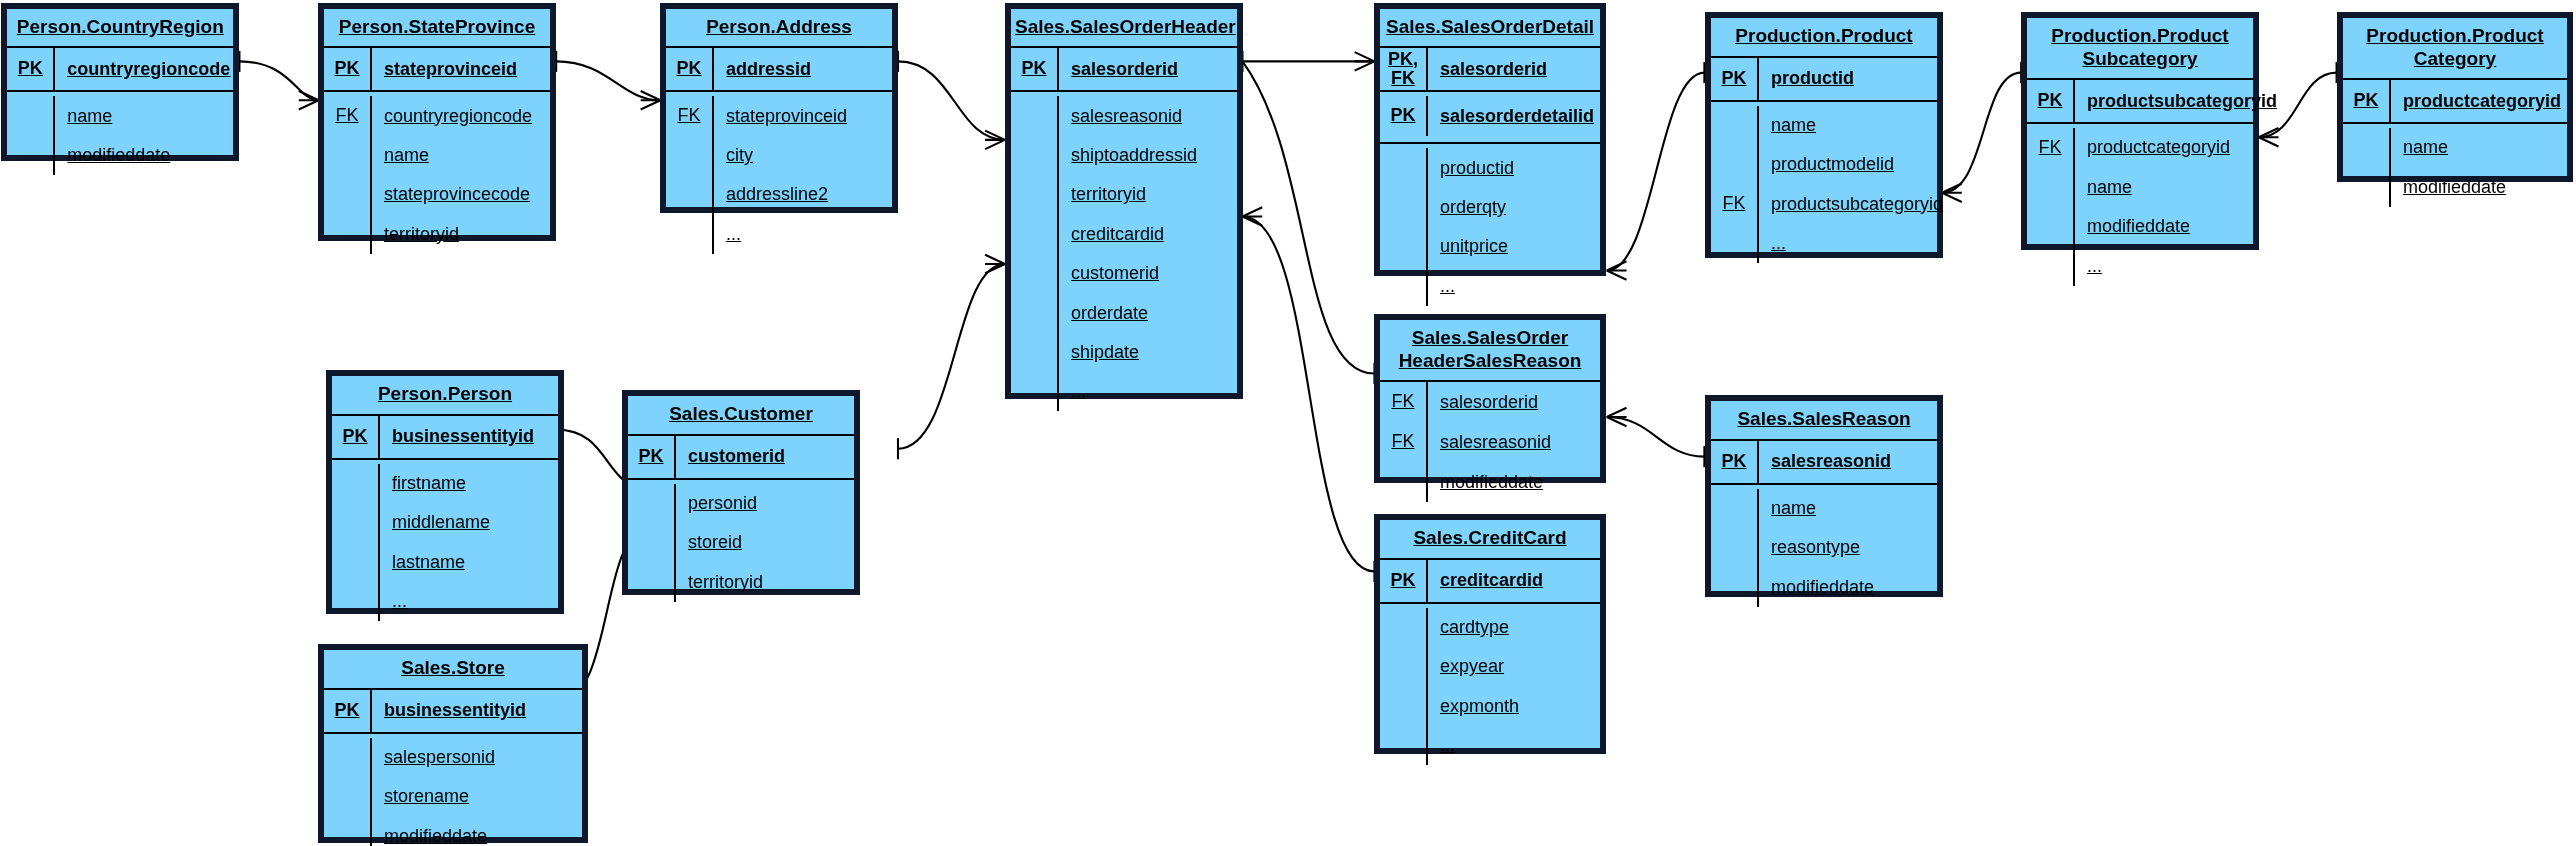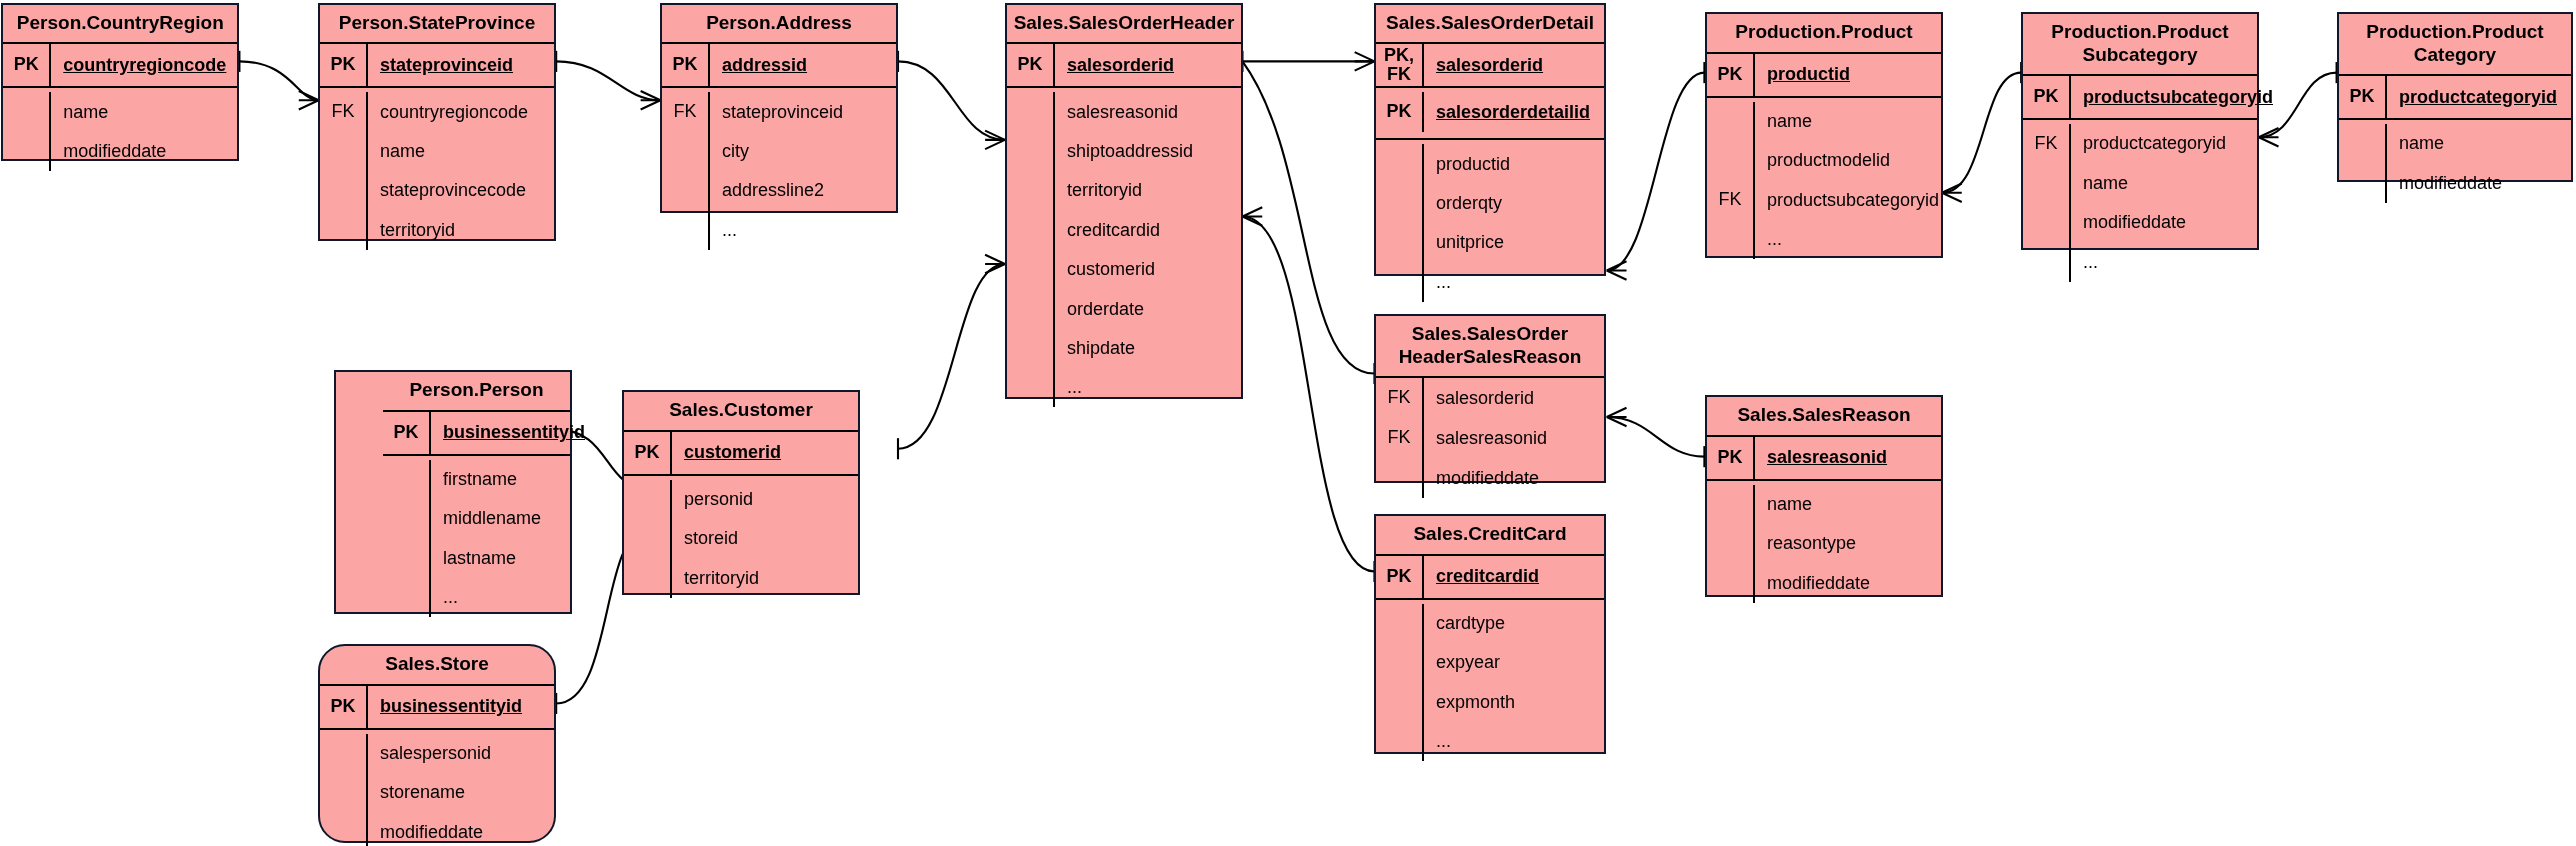--- a/index.html
+++ b/index.html
@@ -13,24 +13,25 @@
     overflow:hidden;
   }
   #wires{
     position:absolute;
     left:0; top:0;
     width:2576px; height:846px;
     pointer-events:none;
   }
   .entity{
     position:absolute;
-    border:2px solid #0f172a;
-    background:#fca5a5;
+    border:6px solid #0f172a;
+    background:#7dd3fc;
     box-sizing:border-box;
     z-index:2;
+    text-decoration:underline;
   }
   .ent-title{
     text-align:center;
     font-weight:bold;
     font-size:19px;
     line-height:1.18;
     color:#000000;
     padding:7.3px 4px 8px 4px;
     border-bottom:2px solid #000000;
     box-sizing:border-box;
@@ -368,21 +369,21 @@
         <div class="attr-row">
           <div class="key-cell blank" style="white-space: pre-line;"></div>
           <div class="name-cell">name</div>
         </div>
         <div class="attr-row">
           <div class="key-cell blank" style="white-space: pre-line;"></div>
           <div class="name-cell">modifieddate</div>
         </div>
       </div>
     </div>
-    <div class="entity" style="left: 334px; top: 370px; width: 238px; height: 244px; padding-left: 47px;">
+    <div class="entity" style="left: 326px; top: 370px; width: 238px; height: 244px;">
       <div class="ent-title">Person.Person</div>
       <div class="attr-group pk-group">
         <div class="attr-row">
           <div class="key-cell" style="white-space: pre-line;">PK</div>
           <div class="name-cell pk">businessentityid</div>
         </div>
       </div>
       <div class="attr-group body-group">
         <div class="attr-row">
           <div class="key-cell blank" style="white-space: pre-line;"></div>
@@ -418,21 +419,21 @@
         <div class="attr-row">
           <div class="key-cell blank" style="white-space: pre-line;"></div>
           <div class="name-cell">storeid</div>
         </div>
         <div class="attr-row">
           <div class="key-cell blank" style="white-space: pre-line;"></div>
           <div class="name-cell">territoryid</div>
         </div>
       </div>
     </div>
-    <div class="entity" style="left: 318px; top: 644px; width: 238px; height: 199px; border-radius: 27px;">
+    <div class="entity" style="left: 318px; top: 644px; width: 270px; height: 199px;">
       <div class="ent-title">Sales.Store</div>
       <div class="attr-group pk-group">
         <div class="attr-row">
           <div class="key-cell" style="white-space: pre-line;">PK</div>
           <div class="name-cell pk">businessentityid</div>
         </div>
       </div>
       <div class="attr-group body-group">
         <div class="attr-row">
           <div class="key-cell blank" style="white-space: pre-line;"></div>

